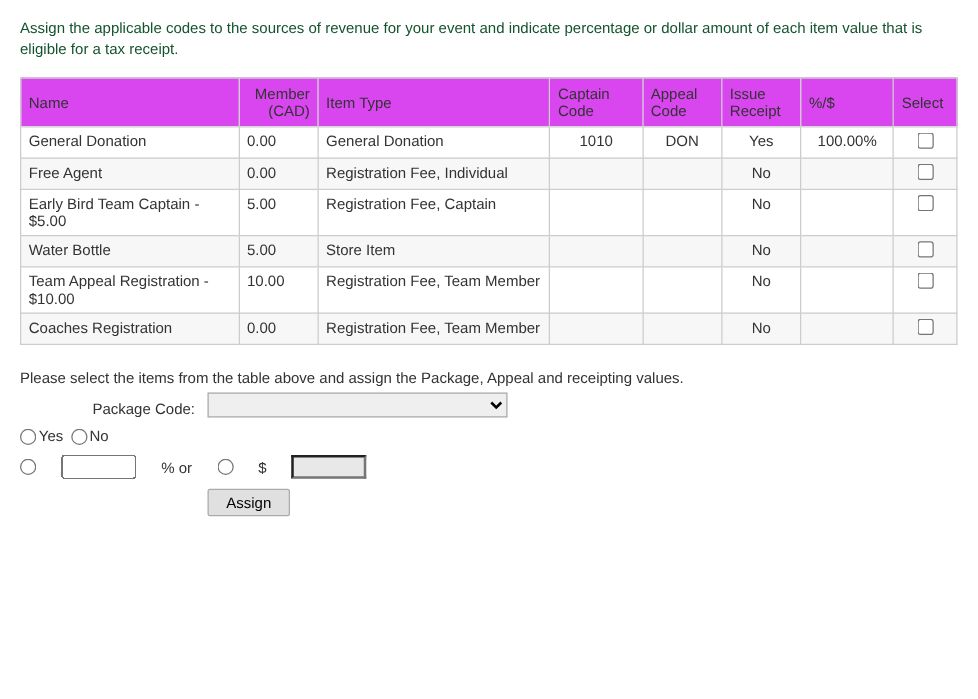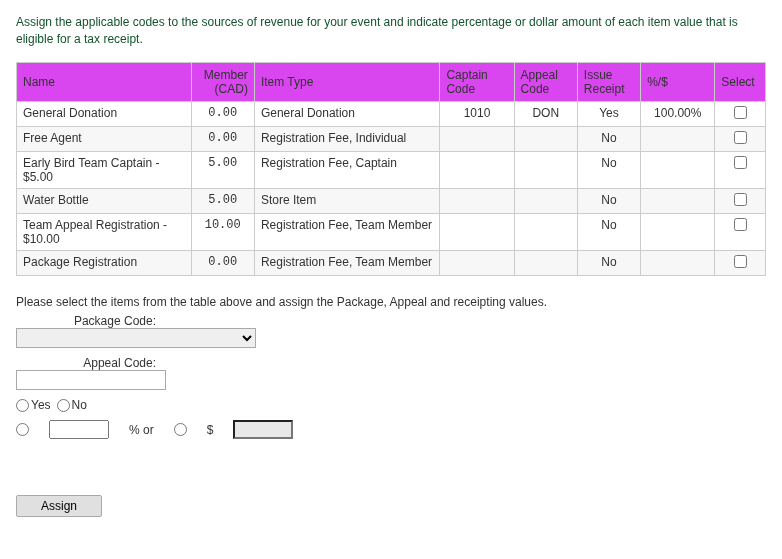--- a/index.html
+++ b/index.html
@@ -39,35 +39,34 @@
     tr:nth-child(even) td { background: #f7f7f7; }
     tr:nth-child(odd) td { background: #fff; }
     .col-name { width: 160px; }
     .col-amount { width: 58px; text-align: right; }
     .col-itemtype { width: 170px; }
     .col-pkgcode { width: 68px; }
     .col-appealcode { width: 58px; }
     .col-issue { width: 58px; }
     .col-pct { width: 68px; }
     .col-select { width: 40px; }
-    td.amount { text-align: center; font-family: Liberation Mono, monospace; }
+    td.amount { text-align: left; }
     td.center { text-align: center; }
     .section-label {
       font-size: 12px;
       color: #333;
       line-height: 1.4;
     }
     .form-section {
       margin-top: 4px;
     }
     .form-row {
       display: flex;
-      align-items: flex-start;
+      align-items: flex-end;
       margin-bottom: 8px;
-      flex-direction: column;
     }
     .form-label {
       width: 150px;
       text-align: right;
       padding-right: 10px;
       font-size: 12px;
       color: #333;
     }
     .form-label .required {
       color: red;
@@ -107,25 +106,24 @@
     .pct-input {
       width: 60px;
     }
     .dollar-input {
       width: 60px;
       background: #e8e8e8;
     }
     .assign-btn {
       background: #e0e0e0;
       border: 1px solid #aaa;
-      padding: 3px 24px;
+      padding: 3px 14px;
       font-size: 12px;
       cursor: pointer;
       border-radius: 2px;
-      margin-top: 48px;
     }
   </style>
 </head>
 <body>
 
 <p class="intro-text">Assign the applicable codes to the sources of revenue for your event and indicate percentage or dollar amount of each item value that is eligible for a tax receipt.</p>
 
 <table>
   <thead>
     <tr>
@@ -184,45 +182,39 @@
         <td class="col-name">Team Appeal Registration - $10.00</td>
         <td class="col-amount amount">10.00</td>
         <td class="col-itemtype">Registration Fee, Team Member</td>
         <td class="col-pkgcode center"></td>
         <td class="col-appealcode center"></td>
         <td class="col-issue center">No</td>
         <td class="col-pct center"></td>
         <td class="col-select center"><input type="checkbox" style=""></td>
       </tr>
       <tr>
-        <td class="col-name">Package Registration</td>
+        <td class="col-name">Coaches Registration</td>
         <td class="col-amount amount">0.00</td>
         <td class="col-itemtype">Registration Fee, Team Member</td>
         <td class="col-pkgcode center"></td>
         <td class="col-appealcode center"></td>
         <td class="col-issue center">No</td>
         <td class="col-pct center"></td>
         <td class="col-select center"><input type="checkbox" style=""></td>
       </tr>
     </tbody>
 </table>
 
 <p class="section-label">Please select the items from the table above and assign the Package, Appeal and receipting values.</p>
 
 <div class="form-section">
   <div class="form-row">
     <div class="form-label">Package Code:</div>
     <div class="form-input">
       <select></select>
-    </div>
-  </div>
-  <div class="form-row">
-    <div class="form-label">Appeal Code:</div>
-    <div class="form-input">
-      <input type="text" class="appeal-input" style="">
     </div>
   </div>
   <div class="form-row">
     <div class="radio-group">
       <label>
         <input type="radio" name="issueReceipt" value="yes" style="">
         <span>Yes</span>
       </label>
       <label>
         <input type="radio" name="issueReceipt" value="no" style="">

